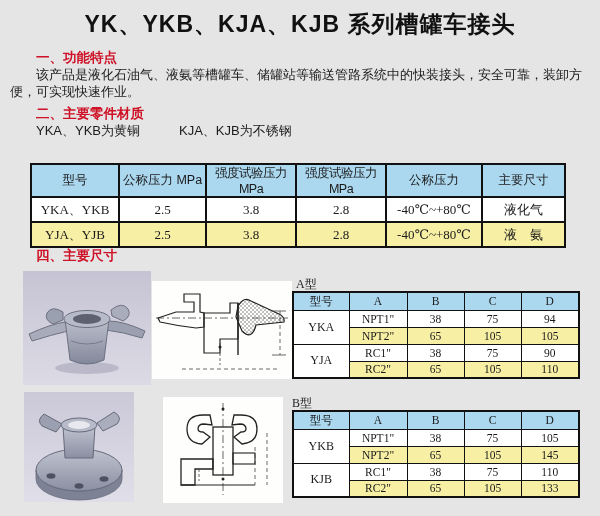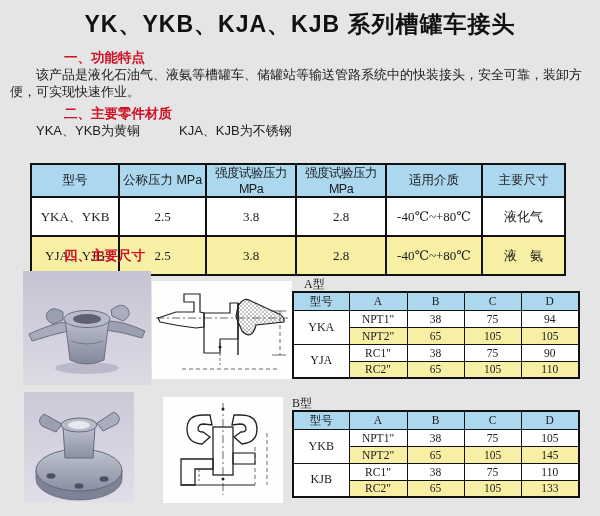--- a/index.html
+++ b/index.html
@@ -4,44 +4,44 @@
 <style>
   html,body { margin:0; padding:0; }
   .page {
     position:relative; width:600px; height:516px; background:#e5e5e5;
     font-family:"Liberation Sans","DejaVu Sans",sans-serif; color:#1a1a1a; overflow:hidden;
   }
   .title {
     position:absolute; top:9px; left:0; width:100%; text-align:center;
     font-size:23px; font-weight:bold; letter-spacing:1px; color:#111;
   }
-  .sec-heading { position:absolute; color:#ce1126; font-weight:bold; font-size:13.5px; white-space:nowrap;margin-left:28px; }
+  .sec-heading { position:absolute; color:#ce1126; font-weight:bold; font-size:13.5px; white-space:nowrap; }
   .h1 { left:36px; top:49px; }
   .h2 { left:36px; top:105px; }
   .h3 { left:36px; top:141px; }
   .h4 { left:36px; top:247px; }
   .para { position:absolute; font-size:13px; line-height:17px; color:#1c1c1c; }
   .p-features { left:10px; top:66px; width:582px; text-indent:2em; }
   .p-materials { left:36px; top:122px; white-space:pre; }
 
   table { border-collapse:collapse; table-layout:fixed; background:#fff; }
   .perf-table {
     position:absolute; left:30px; top:163px; width:534px;
     font-size:13px; text-align:center; border:2px solid #111;
   }
   .perf-table th, .perf-table td { border:2px solid #111; padding:0; overflow:hidden; }
   .perf-table thead tr { height:27px; }
-  .perf-table tbody tr { height:39px;margin-top:31px; }
+  .perf-table tbody tr { height:25px;margin-top:31px; }
   .perf-table th { background:#abd7ef; font-weight:normal; font-size:12.5px; }
   .perf-table td { font-family:"Liberation Serif","DejaVu Serif",serif; }
   .small-h { font-size:11px; letter-spacing:-0.5px; }
   .row-yellow { background:#f6efa4; }
 
   .dim-label { position:absolute; font-size:12px; font-family:"Liberation Serif","DejaVu Serif",serif; color:#222; }
-  .label-a { left:304px; top:276px; }
+  .label-a { left:296px; top:276px; }
   .label-b { left:292px; top:395px; }
   .dim-table {
     position:absolute; width:286px; font-size:11.5px; text-align:center;
     border:2px solid #111; font-family:"Liberation Serif","DejaVu Serif",serif;
   }
   .table-a { left:292px; top:291px; }
   .table-b { left:292px; top:410px; }
   .dim-table th, .dim-table td { border:1px solid #111; padding:0; overflow:hidden; }
   .dim-table thead tr { height:18px; }
   .dim-table tbody tr { height:17px; }
@@ -76,21 +76,21 @@
         <col style="width:90px">
         <col style="width:96px">
         <col style="width:83px">
       </colgroup>
     <thead>
       <tr>
         <th>型号</th>
         <th>公称压力 MPa</th>
         <th class="small-h">强度试验压力MPa</th>
         <th class="small-h">强度试验压力MPa</th>
-        <th>适用介质</th>
+        <th>公称压力</th>
         <th>主要尺寸</th>
       </tr>
     </thead>
     <tbody>
       <tr>
         <td>YKA、YKB</td>
         <td>2.5</td>
         <td>3.8</td>
         <td>2.8</td>
         <td>-40℃~+80℃</td>

